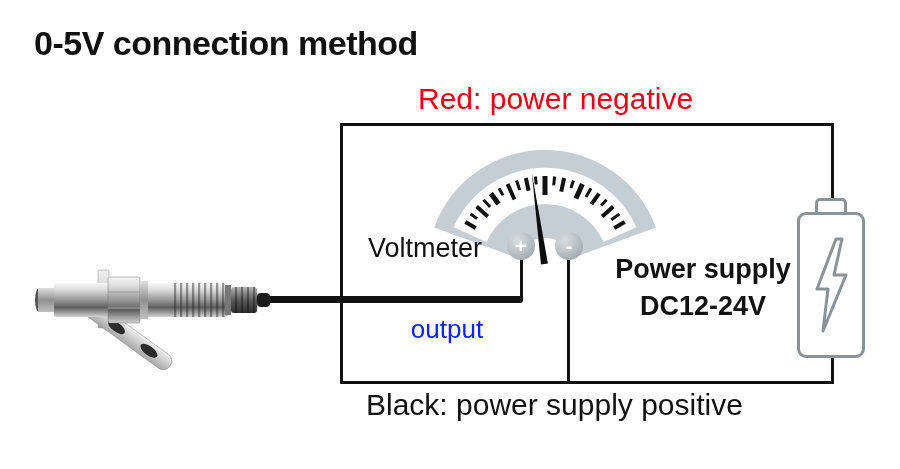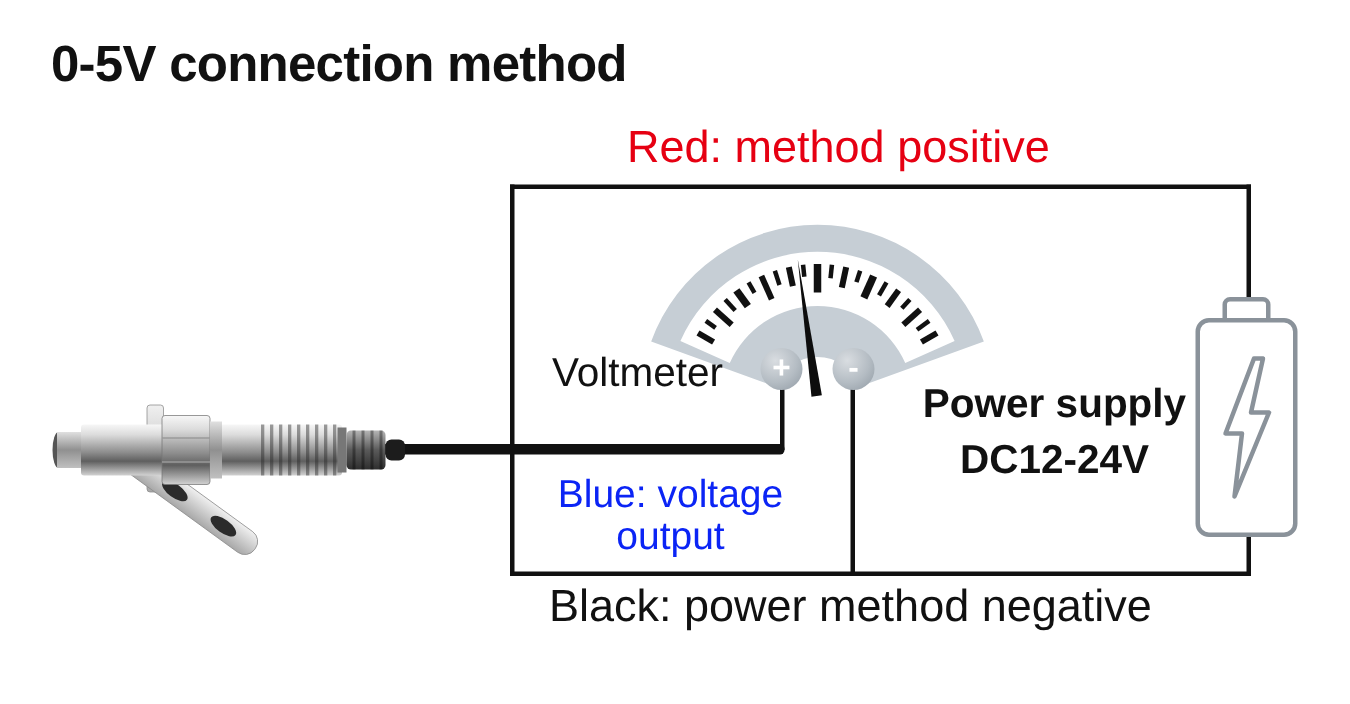--- a/index.html
+++ b/index.html
@@ -29,21 +29,21 @@
     border-radius:5px;background:#fff;
   }
 </style>
 </head>
 <body>
 
 <div id="canvas">
 
   <div id="title" class="abs">0-5V connection method</div>
 
-  <div id="red-label" class="abs">Red: method positive</div>
+  <div id="red-label" class="abs">Red: power negative</div>
 
   <div class="wire" style="left:340px;top:123px;width:494px;height:3px;"></div>
   <div class="wire" style="left:340px;top:123px;width:3px;height:261px;"></div>
   <div class="wire" style="left:340px;top:381px;width:494px;height:3px;"></div>
   <div class="wire" style="left:831px;top:123px;width:3px;height:79px;"></div>
   <div class="wire" style="left:831px;top:356px;width:3px;height:28px;"></div>
   <div class="wire" style="left:567px;top:258px;width:3px;height:126px;"></div>
   <div class="wire" style="left:520px;top:258px;width:3px;height:42px;"></div>
   <div class="wire" style="left:246px;top:296px;width:277px;height:7px;border-radius:3px;"></div>
 
@@ -80,25 +80,24 @@
 
   <div class="terminal" style="left:507px;top:232px;">+</div>
   <div class="terminal" style="left:555px;top:232px;">-</div>
 
   <div id="power-label" class="abs">
     <div>Power supply</div>
     <div>DC12-24V</div>
   </div>
 
   <div id="blue-label" class="abs">
-    <div>Blue: voltage</div>
     <div>output</div>
   </div>
 
-  <div id="black-label" class="abs">Black: power method negative</div>
+  <div id="black-label" class="abs">Black: power supply positive</div>
 
   <div id="battery-cap" class="abs"></div>
   <div id="battery-body" class="abs">
     <svg width="62" height="140" viewBox="0 0 62 140">
       <polygon points="36,24 17,74 28,74 23,116 46,60 34,60 42,24" fill="none" stroke="#8a929a" stroke-width="3" stroke-linejoin="round"></polygon>
     </svg>
   </div>
 
   <svg class="abs" style="left:22px;top:250px;" width="250" height="140" viewBox="0 0 250 140">
     <defs>

